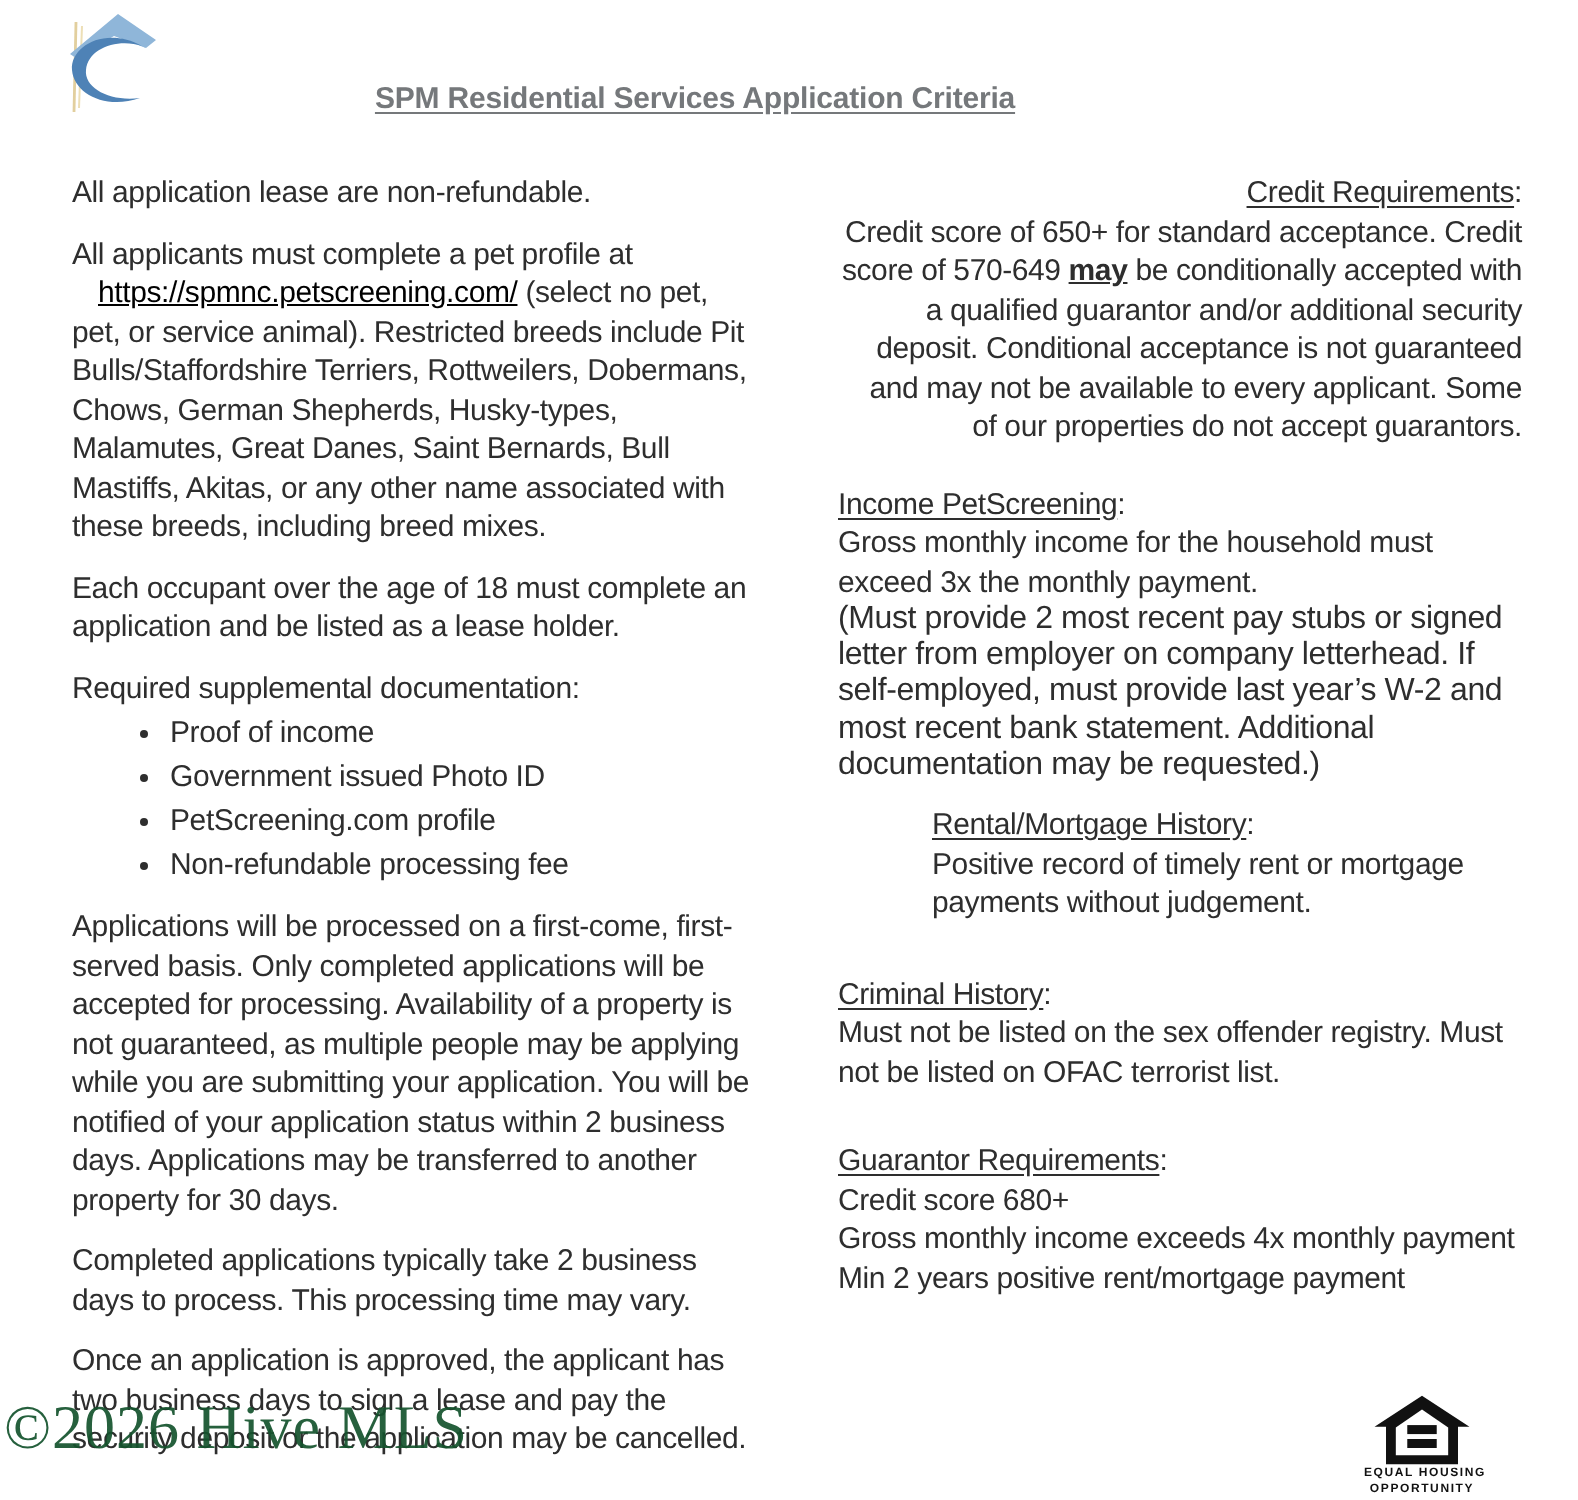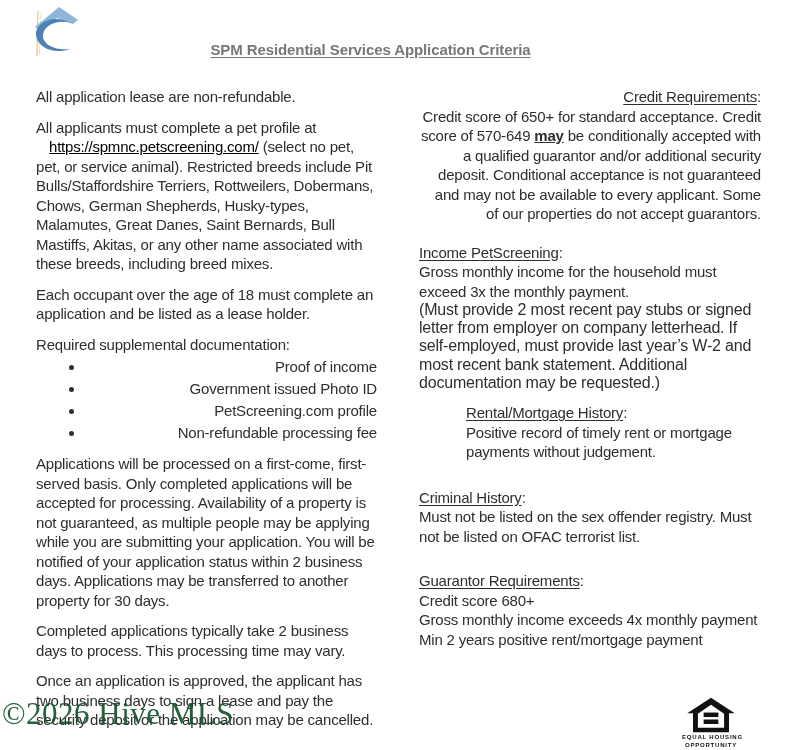--- a/index.html
+++ b/index.html
@@ -12,21 +12,20 @@
     color:#2e2e2e;
   }
   
   .logo{position:absolute;left:26px;top:4px;width:52px;height:58px;}
   .doc-title{
     position:absolute;top:41px;left:0;width:695px;
     text-align:center;
     font-size:15px;font-weight:bold;
     color:#75787b;
     letter-spacing:-0.1px;
-    padding-left:23px;
   }
   .doc-title .u{text-decoration:underline;text-underline-offset:2px;}
   
   .content{
     position:absolute;top:87px;left:36px;
     display:flex;
   }
   .col-left{width:341px;margin-right:42px;}
   .col-right{width:342px;}
   .para{
@@ -42,21 +41,20 @@
     margin-left:13px;
   }
   ul.doc-list{
     margin:2px 0 10px 0;
     padding-left:49px;
     list-style:disc;
   }
   ul.doc-list li{
     font-size:15px;line-height:22px;
     letter-spacing:-0.2px;
-    text-align:right;
   }
   
   .sec{margin-bottom:25px;}
   .sec-credit{margin-bottom:19px;text-align:right;}
   .sec-income{margin-bottom:11px;}
   .sec-rental{margin-bottom:26px;margin-left:47px;}
   .sec-criminal{margin-bottom:25px;}
   .sec-guarantor{margin-bottom:0;}
   .sec-heading{
     font-size:15px;line-height:19.5px;letter-spacing:-0.2px;

